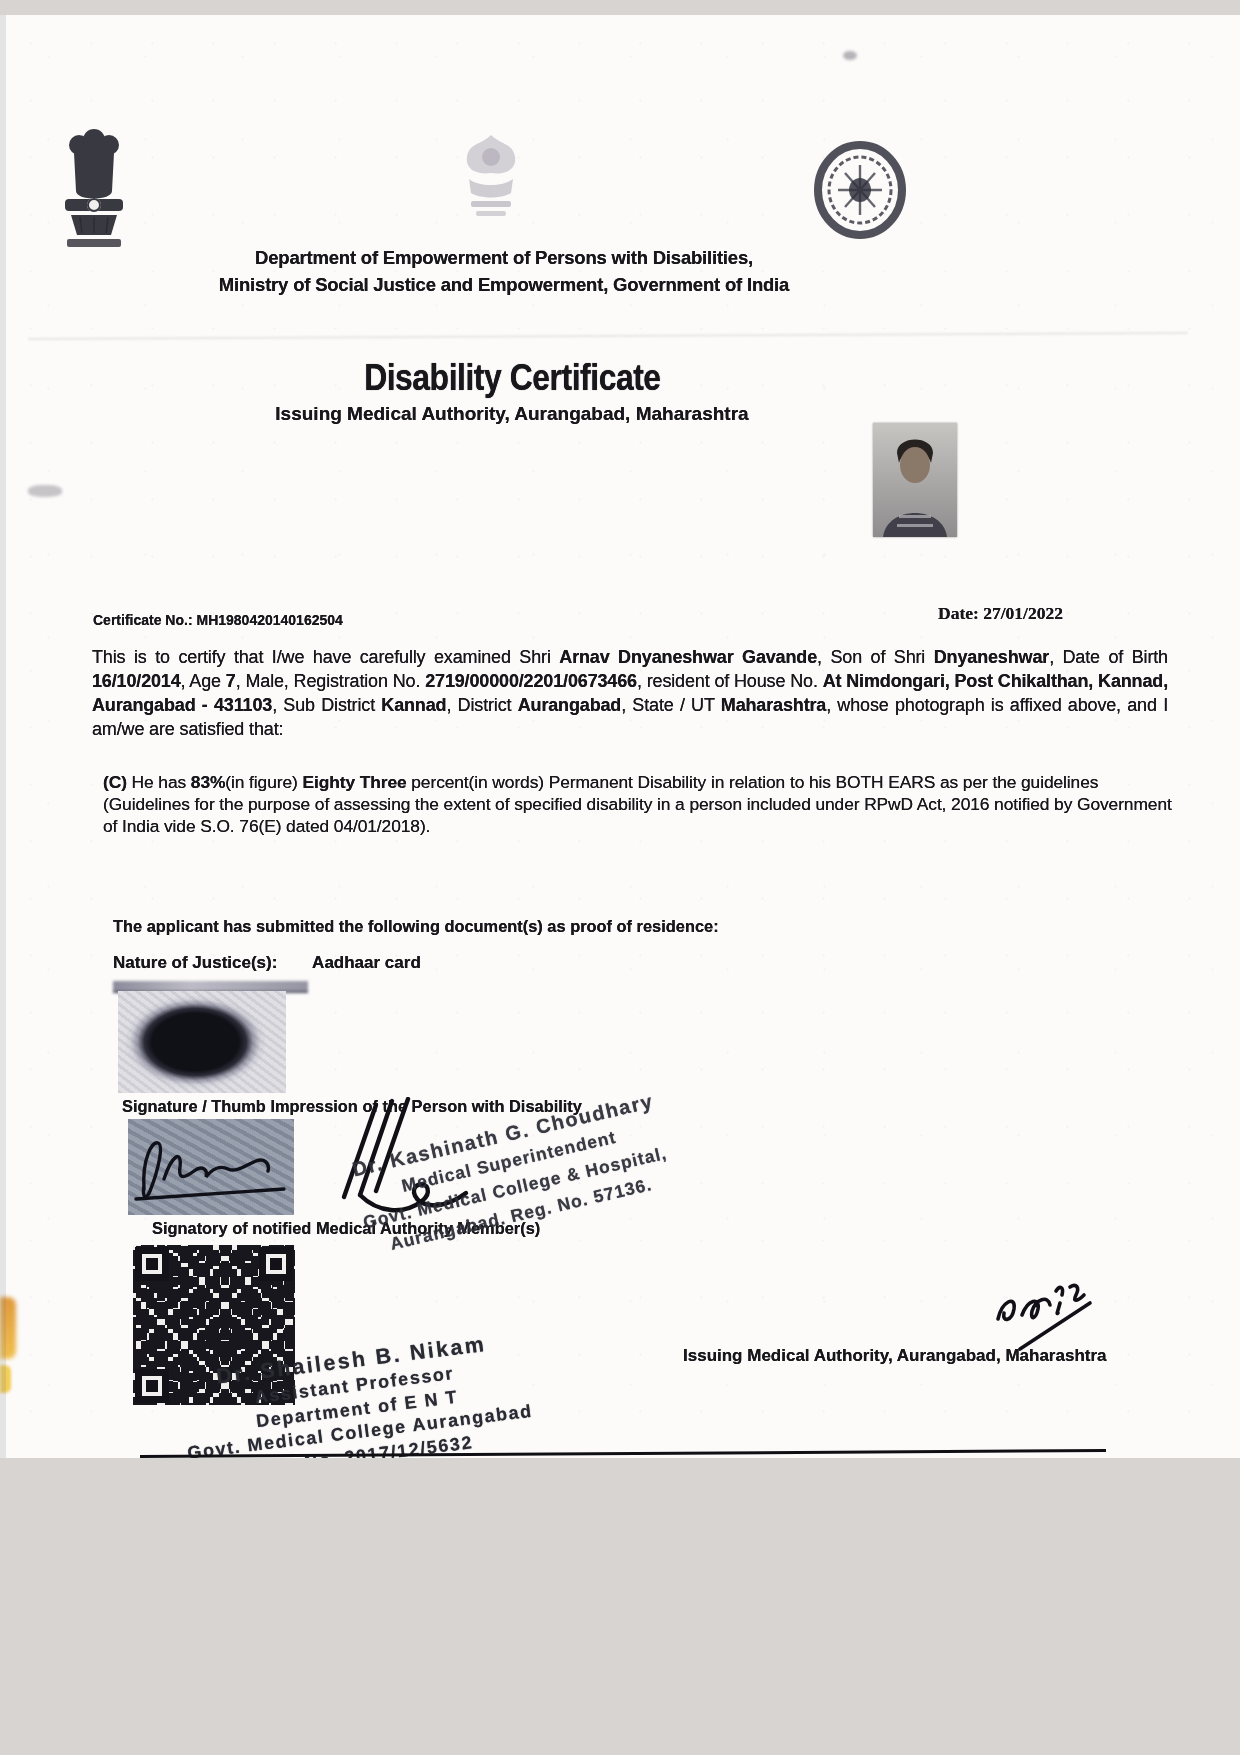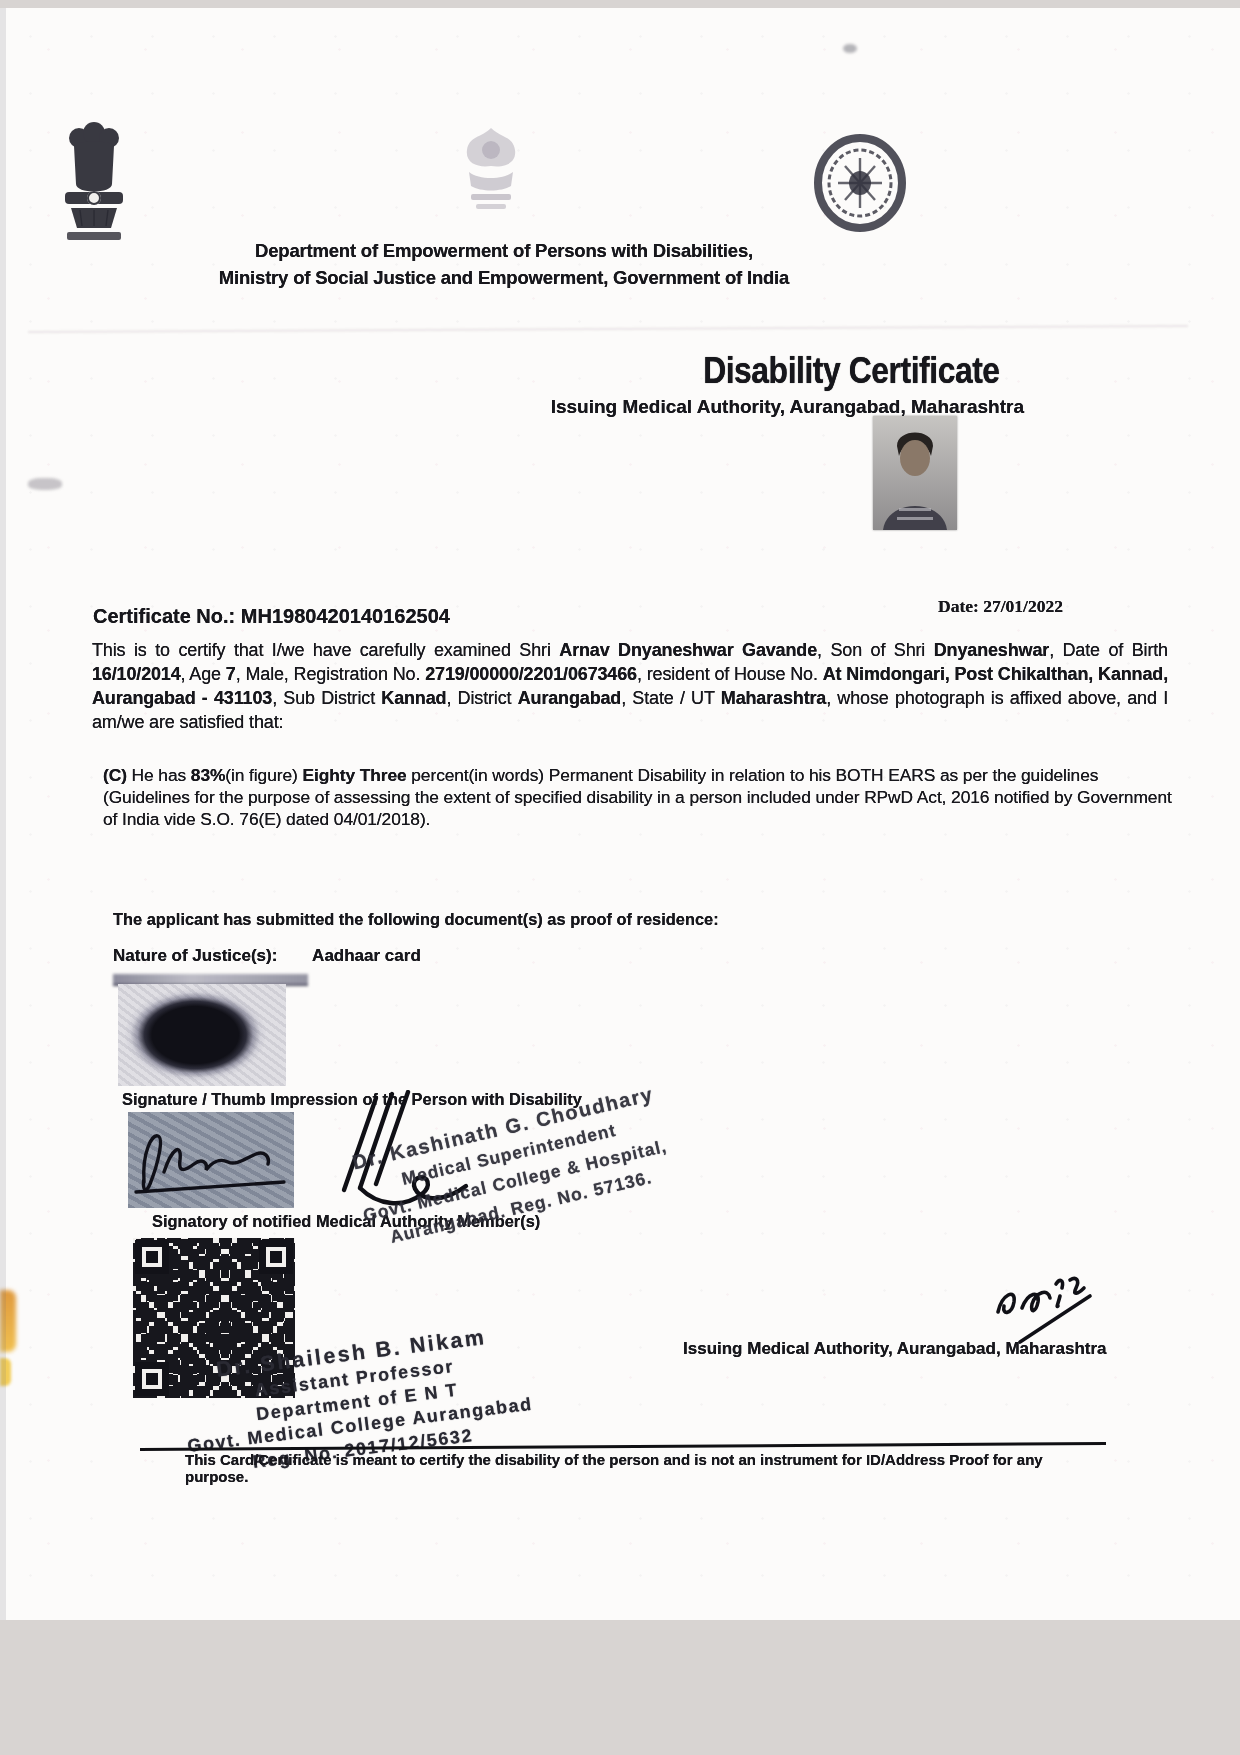--- a/index.html
+++ b/index.html
@@ -1,36 +1,36 @@
 <!DOCTYPE html>
 <html><head>
 <meta charset="utf-8">
 <style>
   html,body{margin:0;padding:0;background:#d8d4d2;}
-  .page{position:relative;width:1240px;height:1612px;margin:8px auto;overflow:hidden;
+  .page{position:relative;width:1240px;height:1443px;margin:15px auto;overflow:hidden;
         background:#fcfbfa;font-family:"Liberation Sans",sans-serif;color:#17171c;}
   .page::before{content:"";position:absolute;inset:0;pointer-events:none;opacity:.55;
         background-image:radial-gradient(rgba(205,120,150,.14) 1px,transparent 1.6px),
                          radial-gradient(rgba(120,120,135,.10) 1px,transparent 1.5px);
         background-size:97px 83px,61px 57px;}
   .abs{position:absolute;}
   
   .hdr{left:0;top:230px;width:1008px;text-align:center;font-weight:700;font-size:18.5px;
        line-height:26.5px;letter-spacing:-.2px;text-shadow:0 0 .5px #1a1a20;}
-  .titleblock{left:0;top:342px;width:1024px;text-align:right;}
+  .titleblock{left:0;top:342px;width:1024px;text-align:center;}
   .title{display:inline-block;font-size:37px;font-weight:700;letter-spacing:-.5px;
          transform:scaleX(.86);text-shadow:0 0 .8px #000;}
   .subtitle{font-size:19px;font-weight:700;margin-top:4px;text-shadow:0 0 .5px #1a1a20;}
   
   .emb-l{left:52px;top:110px;width:84px;height:124px;}
   .emb-c{left:449px;top:116px;width:84px;height:92px;opacity:.5;filter:blur(.6px);}
   .emb-r{left:814px;top:126px;width:92px;height:98px;filter:blur(.4px);}
   .photo{left:873px;top:408px;width:84px;height:114px;box-shadow:0 0 2px rgba(0,0,0,.4);}
   
-  .certno{left:93px;top:597px;font-size:20px;font-weight:700;text-shadow:0 0 .5px #15151a;}
+  .certno{left:93px;top:597px;font-size:14px;font-weight:700;text-shadow:0 0 .5px #15151a;}
   .datebox{left:938px;top:588px;font-size:17.5px;font-weight:700;text-shadow:0 0 .5px #15151a;font-family:Liberation Serif, serif;}
   
   .para{left:92px;top:630px;width:1076px;margin:0;font-size:18px;line-height:24px;
         text-align:justify;letter-spacing:-.15px;text-shadow:0 0 .4px #1b1b22;}
   .findings{left:103px;top:756px;width:1076px;font-size:17.4px;line-height:22px;
         letter-spacing:-.1px;text-shadow:0 0 .4px #1b1b22;}
   .findings p{margin:0;}
   .resline{left:113px;top:902px;font-size:16.4px;font-weight:700;text-shadow:0 0 .4px #15151a;}
   .natureline{left:113px;top:938px;font-size:17px;font-weight:700;text-shadow:0 0 .4px #15151a;}
   .natureline .nvalue{margin-left:30px;}

